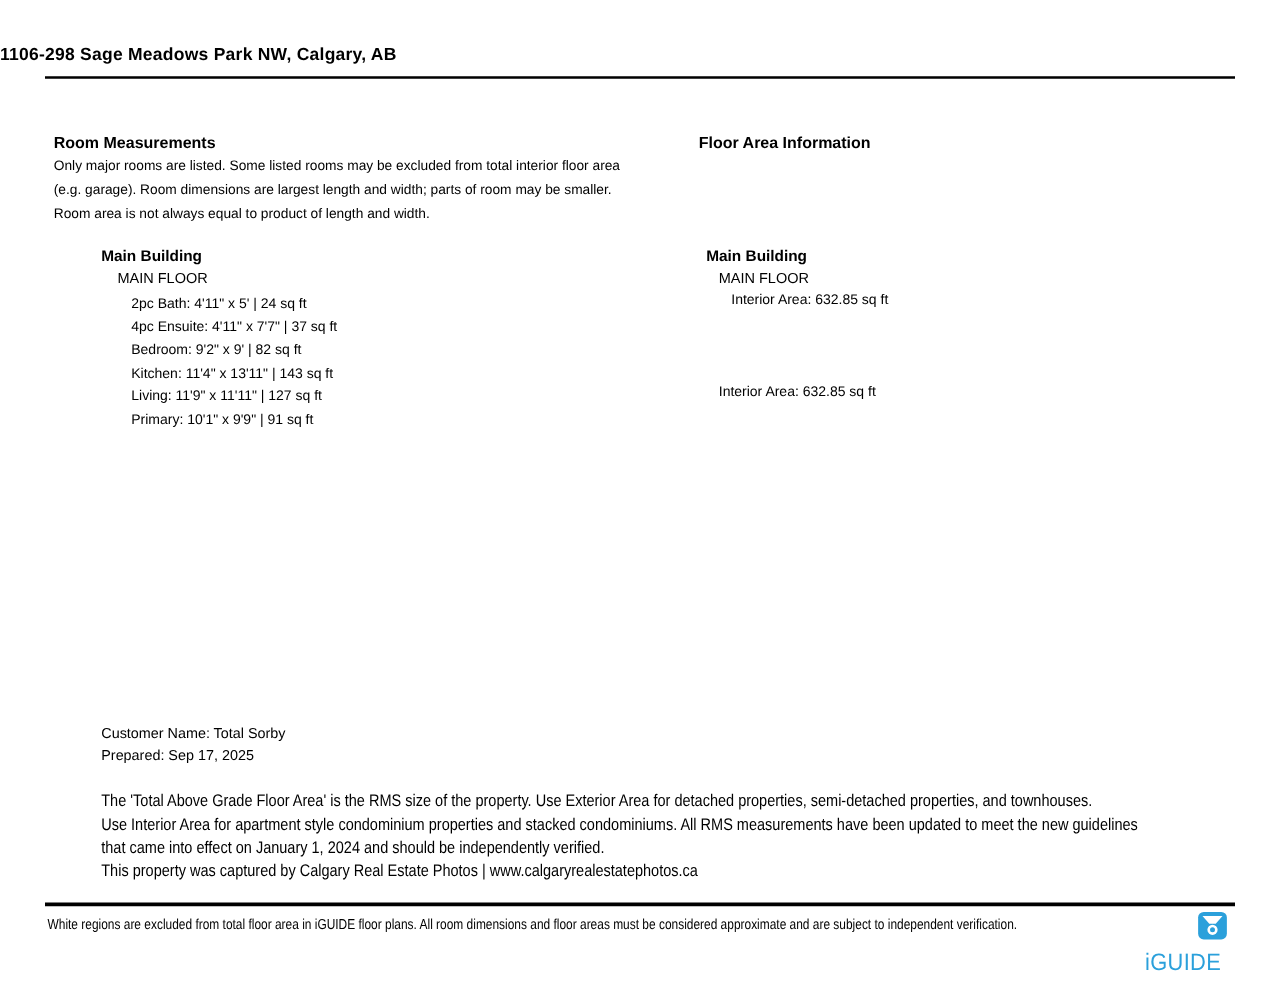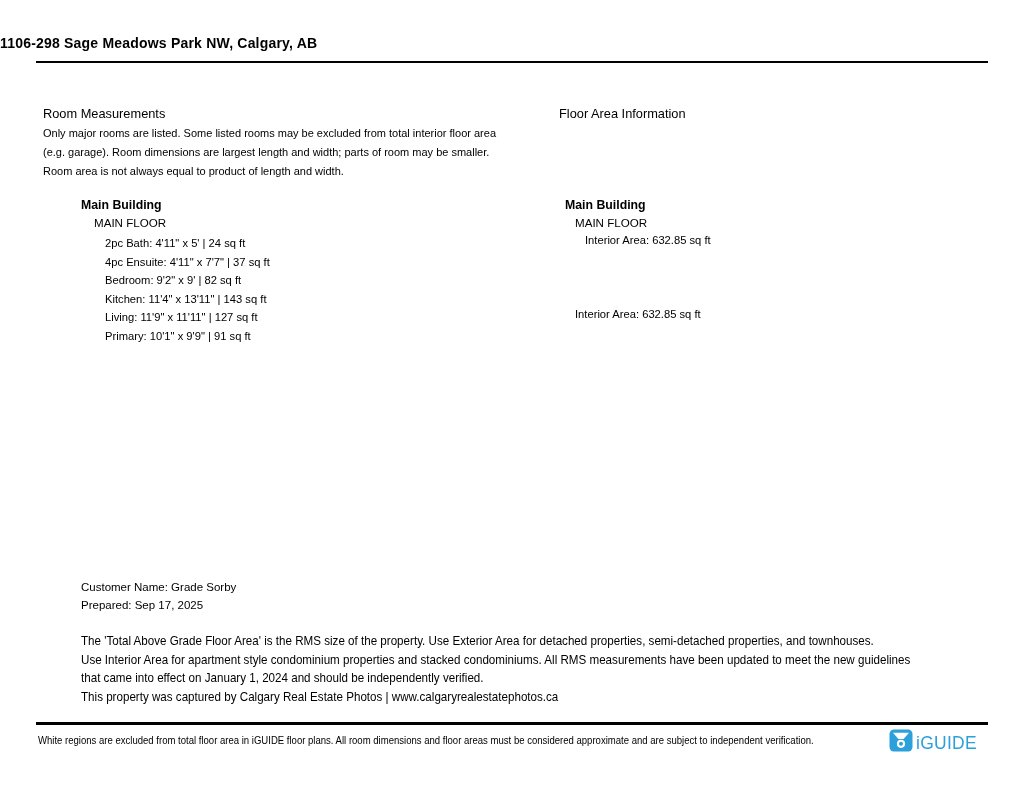--- a/index.html
+++ b/index.html
@@ -25,21 +25,21 @@
   .rule-top {
     top: 61px; left: 36px; width: 952px; height: 2px;
     background: #000;
   }
   .subtitle {
     top: 68px; left: 0; width: 100%;
     text-align: center;
     font-size: 12.5px; font-weight: bold;
   }
 
-  .section-head { font-size: 12.8px; font-weight: normal; }
+  .section-head { font-size: 12.8px; font-weight: bold; }
   .para {
     font-size: 11px; line-height: 18.8px; color: #000;
   }
   .building-head { font-size: 12.3px; font-weight: bold; text-align: center; }
   .floor-label { font-size: 11.6px; }
   .detail-line { font-size: 11.2px; }
   .rooms { font-size: 11.2px; line-height: 18.6px; }
 
   #rm-head   { top: 106px; left: 43px; }
   #rm-desc   { top: 124px; left: 43px; width: 458px; }
@@ -71,21 +71,21 @@
   }
   #footer-note {
     top: 734px; left: 38px;
     font-size: 11.5px;
     transform: scaleX(0.83);
     transform-origin: 0 50%;
     white-space: nowrap;
   }
   #logo {
     top: 729px; right: 42px;
-    display: flex; align-items: center; gap: 3px;
+    display: flex; align-items: flex-end; gap: 3px; flex-direction: column;
   }
   #logo .logo-text {
     font-size: 19px;
     font-weight: 400;
     letter-spacing: 0.3px;
     transform: scaleX(0.92);
     transform-origin: 0 50%;
     white-space: nowrap;
   }
 </style>
@@ -110,21 +110,21 @@
     <div>Primary: 10'1" x 9'9" | 91 sq ft</div>
   </div>
 
   <div class="abs section-head" id="fa-head">Floor Area Information</div>
   <div class="abs building-head" id="fa-building">Main Building</div>
   <div class="abs floor-label" id="fa-floor">MAIN FLOOR</div>
   <div class="abs detail-line" id="fa-area">Interior Area: 632.85 sq ft</div>
   <div class="abs detail-line" id="fa-total-area">Interior Area: 632.85 sq ft</div>
 
   <div class="abs" id="customer-block">
-    <div>Customer Name: Grade Sorby</div>
+    <div>Customer Name: Total Sorby</div>
     <div>Prepared: Sep 17, 2025</div>
   </div>
 
   <div class="abs" id="disclaimer">
     <div class="cond-line">The 'Total Above Grade Floor Area' is the RMS size of the property. Use Exterior Area for detached properties, semi-detached properties, and townhouses.</div>
     <div class="cond-line">Use Interior Area for apartment style condominium properties and stacked condominiums. All RMS measurements have been updated to meet the new guidelines</div>
     <div class="cond-line">that came into effect on January 1, 2024 and should be independently verified.</div>
     <div class="cond-line">This property was captured by Calgary Real Estate Photos | www.calgaryrealestatephotos.ca</div>
   </div>
 

